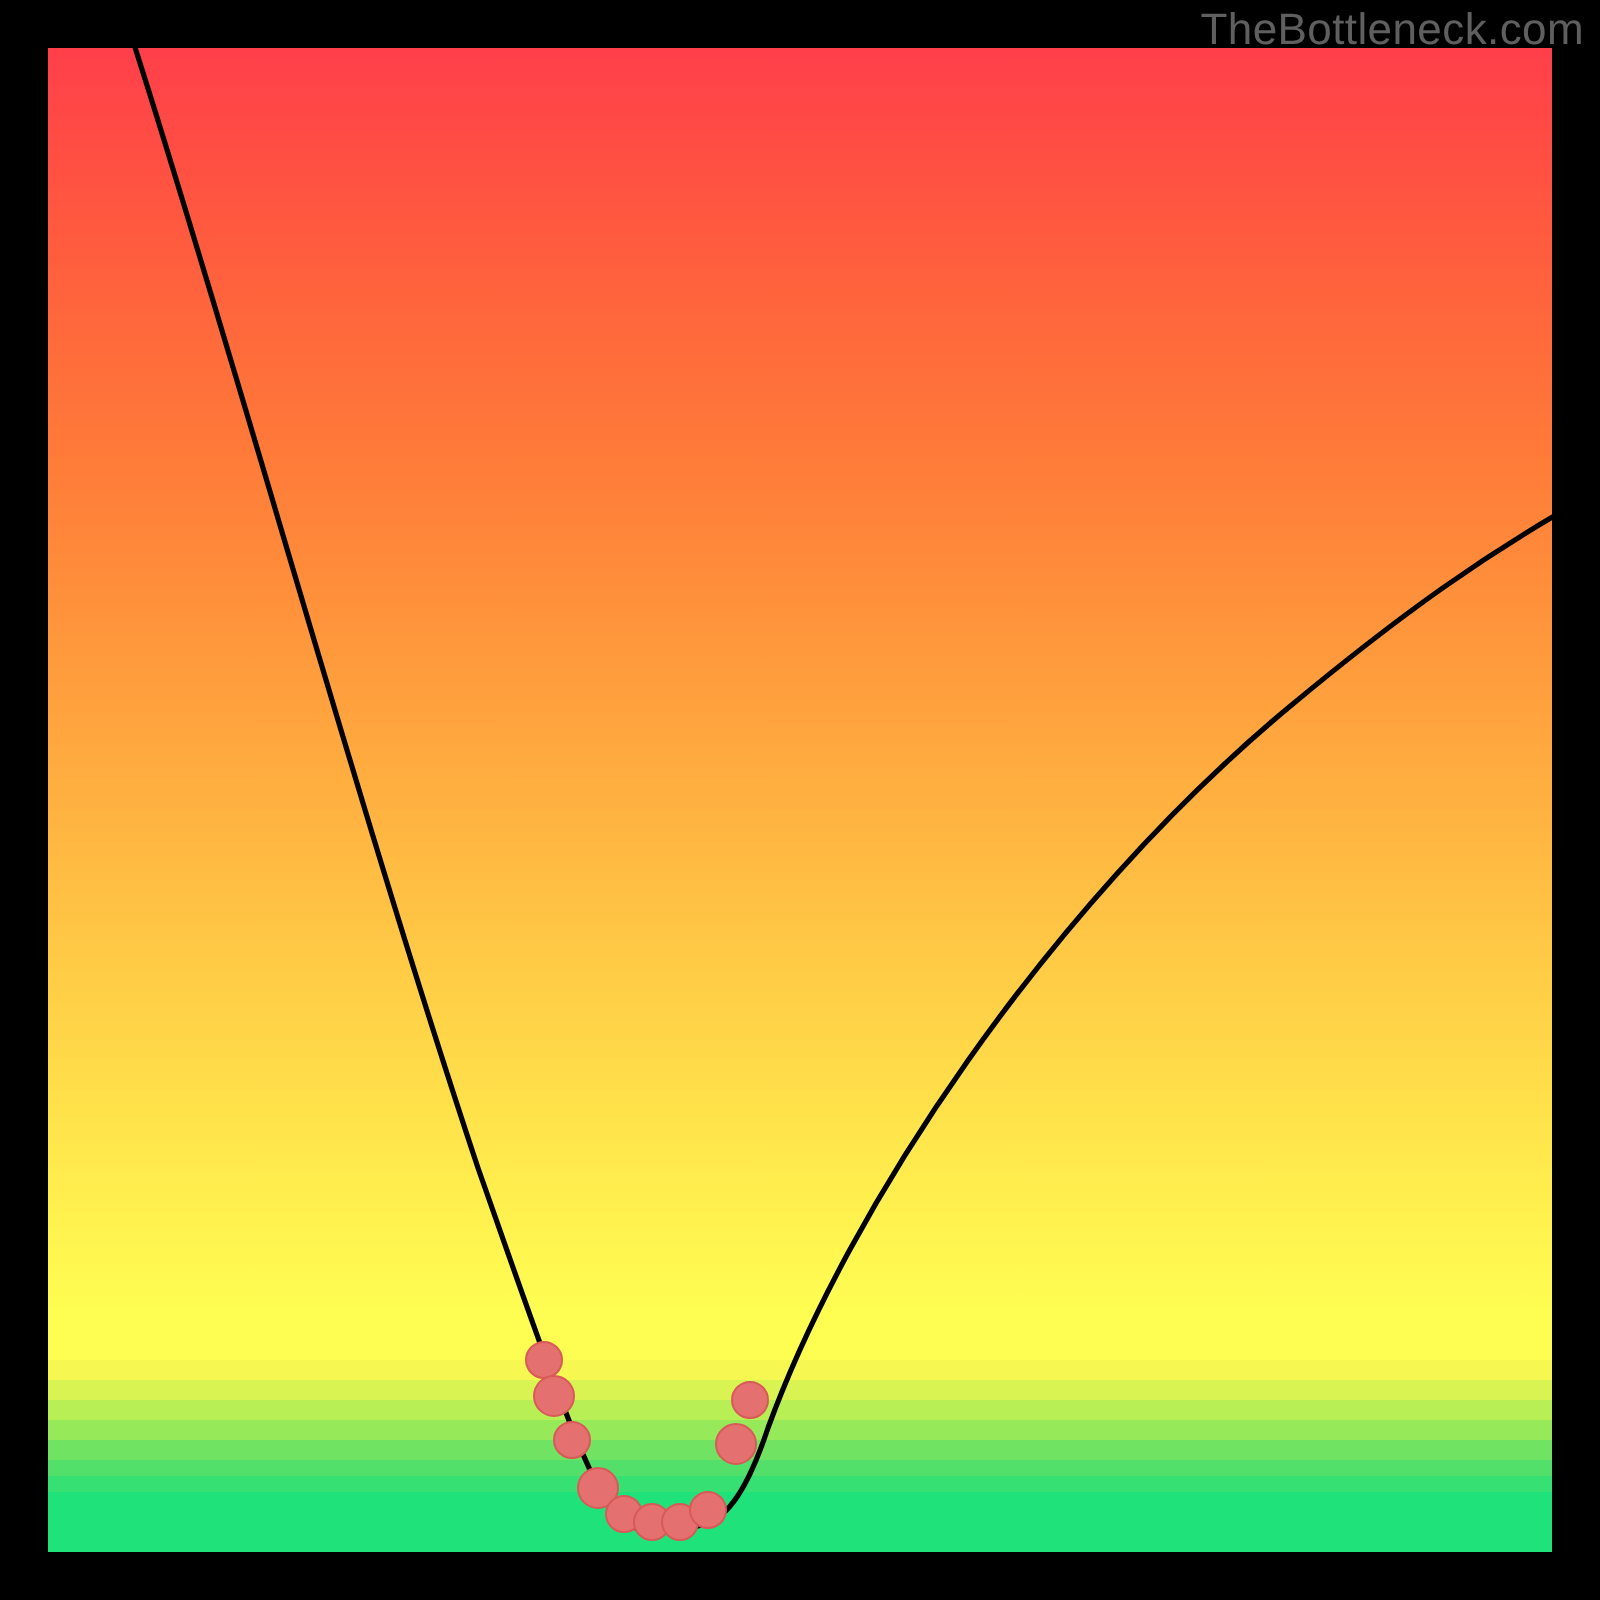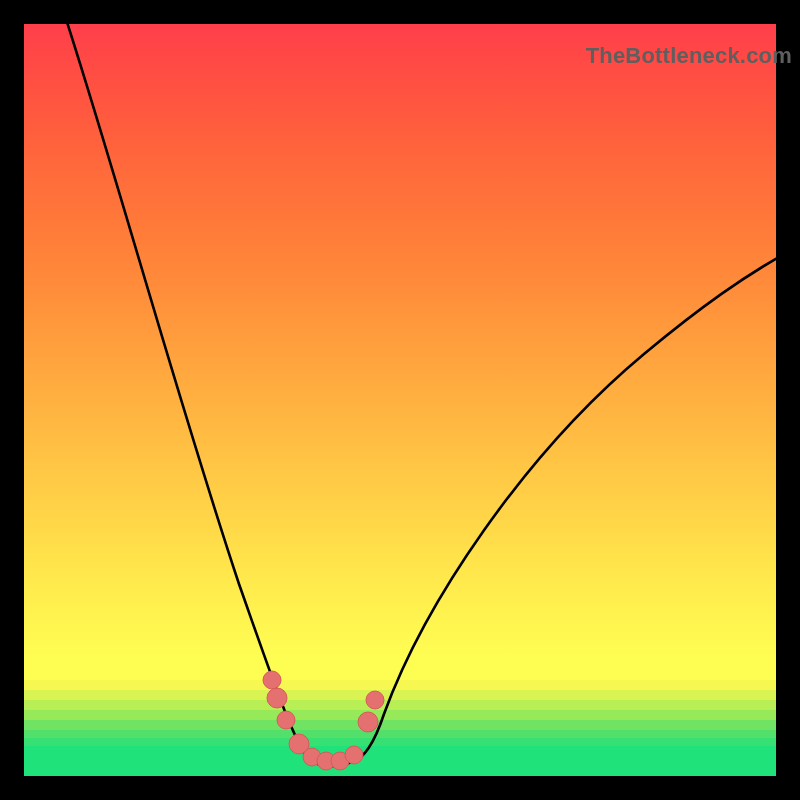--- a/index.html
+++ b/index.html
@@ -43,23 +43,22 @@
       #ff4e43 700px,
       #ff3f4b 752px
     );
   }
   .watermark {
     position: absolute;
     top: 2px;
     right: 8px;
     color: #5f5f5f;
     font-size: 22px;
-    font-weight: 700;
+    font-weight: 400;
     letter-spacing: 0.2px;
-    margin-top: 41px;
   }
   svg.curve {
     position: absolute;
     left: 0; top: 0;
     width: 752px; height: 752px;
     pointer-events: none;
   }
   .dot {
     fill: #e4706f;
     stroke: #d85a58;

